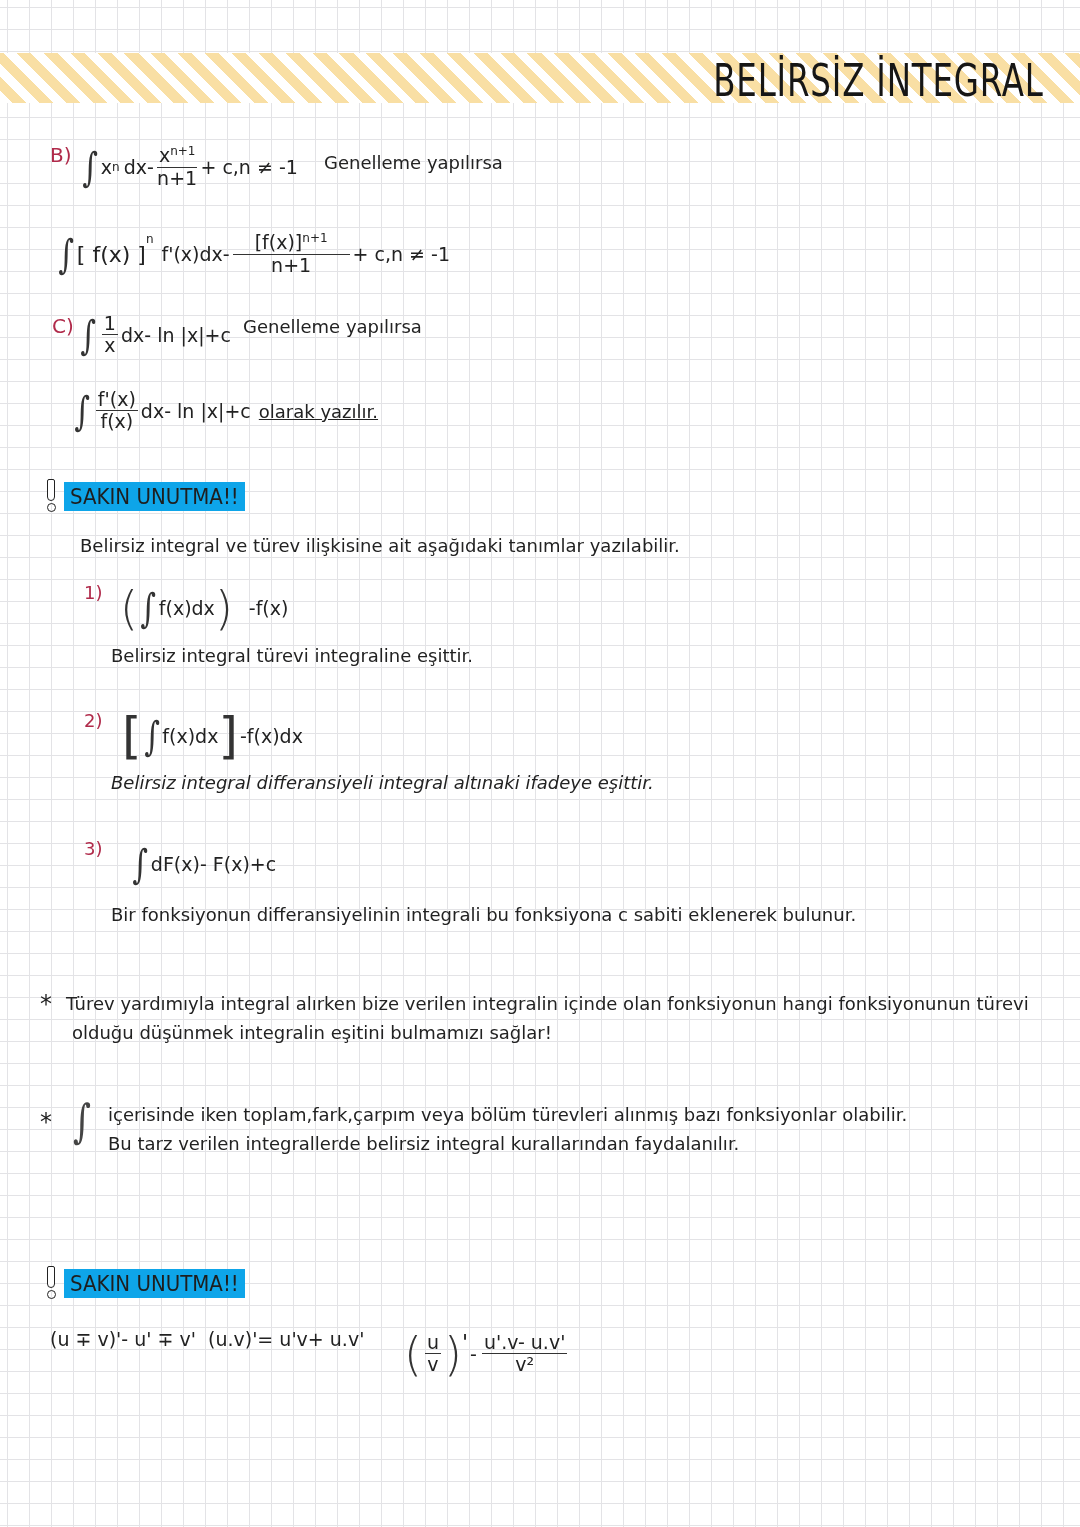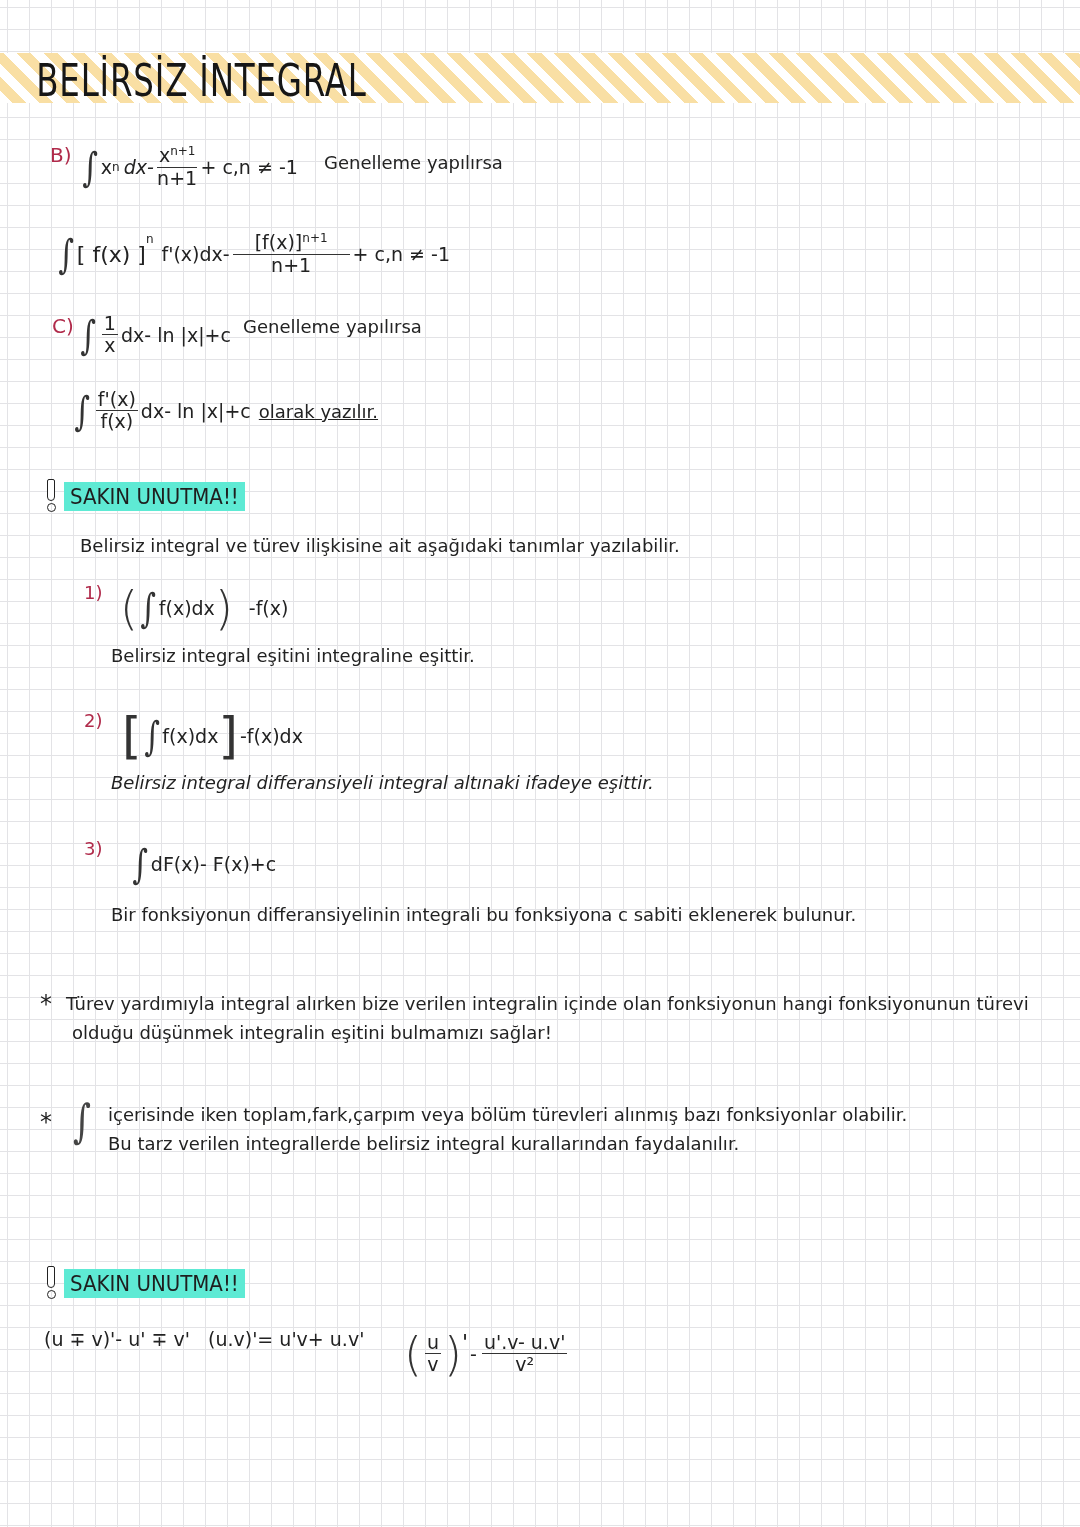--- a/index.html
+++ b/index.html
@@ -14,21 +14,21 @@
       font-family: "DejaVu Sans", sans-serif;
       color: #1e1e1e;
     }
     .abs { position: absolute; white-space: nowrap; }
     .banner {
       position: absolute; left: 0; top: 53px; width: 1080px; height: 50px;
       background: repeating-linear-gradient(45deg, #ffffff 0 9px, #f9dfa4 9px 19px);
     }
     .title {
       position: absolute; left: 0; top: 53px; width: 1080px; height: 50px;
-      text-align: left; line-height: 56px;
+      text-align: right; line-height: 56px;
       font-family: "DejaVu Sans Condensed", "DejaVu Sans", sans-serif;
       font-size: 44px; letter-spacing: 1px; color: #161616;
       padding-left: 0px;
     }
     .title span { position: relative; left: 0px; display: inline-block; transform: scaleX(0.82); }
     .label-red { color: #b02a4a; font-size: 20px; }
     .hand { font-size: 18px; color: #222; }
     .math { font-size: 19px; color: #222; }
     .integral {
       display: inline-block; font-family: "DejaVu Serif", serif; font-style: italic;
@@ -41,40 +41,40 @@
     sup { font-size: 12px; }
     .note-head {
       position: absolute; height: 32px; display: flex; align-items: center;
     }
     .note-bang {
       width: 14px; height: 34px; position: relative; margin-right: 6px;
     }
     .note-bang .bar { position: absolute; left: 3px; top: 0; width: 8px; height: 22px; border: 1.5px solid #222; border-radius: 2px 2px 4px 4px; background: #fff; box-sizing: border-box; }
     .note-bang .dot { position: absolute; left: 3px; top: 24px; width: 9px; height: 9px; border: 1.5px solid #222; border-radius: 50%; box-sizing: border-box; }
     .note-label {
-      background: #5eead4; padding: 2px 6px; font-size: 22px; color: #1e1e1e;
+      background: #0ea5e9; padding: 2px 6px; font-size: 22px; color: #1e1e1e;
       font-family: "DejaVu Sans Condensed", "DejaVu Sans", sans-serif;
       display: inline-block; transform-origin: left center;
     }
     .bigparen { font-size: 46px; line-height: 1; vertical-align: middle; font-weight: 200; color: #333; }
     .bigbracket { font-size: 50px; line-height: 1; vertical-align: middle; color: #333; }
     .star { font-size: 24px; }
   </style>
 </head>
 <body>
 
 <div class="banner"></div>
 <div class="title"><span>BELİRSİZ İNTEGRAL</span></div>
 
 <div class="abs label-red" style="left:50px; top:143px;">B)</div>
 <div class="abs math" style="left:80px; top:140px; height:54px; display:flex; align-items:center;">
   <span class="integral">∫</span>
   <span>x</span>
     <sup>n</sup>
-  <span style="margin-left:4px;font-style:italic;">dx-</span>
+  <span style="margin-left:4px;">dx-</span>
   <span class="frac">
     <span class="num"><span>x</span><sup>n+1</sup></span>
     <span class="den">n+1</span>
   </span>
   <span>+ c,n ≠ -1</span>
 </div>
 <div class="abs hand" style="left:324px; top:152px;">Genelleme yapılırsa</div>
 
 <div class="abs math" style="left:56px; top:222px; height:64px; display:flex; align-items:center;">
   <span class="integral">∫</span>
@@ -119,21 +119,21 @@
 <div class="abs hand" style="left:80px; top:535px;">Belirsiz integral ve türev ilişkisine ait aşağıdaki tanımlar yazılabilir.</div>
 
 <div class="abs label-red" style="left:84px; top:582px; font-size:18px;">1)</div>
 <div class="abs math" style="left:120px; top:580px; height:56px; display:flex; align-items:center;">
   <span class="bigparen">(</span>
   <span class="integral">∫</span>
   <span>f(x)dx</span>
   <span class="bigparen">)</span>
   <span style="margin-left:16px;">-f(x)</span>
 </div>
-<div class="abs hand" style="left:111px; top:645px;">Belirsiz integral eşitini integraline eşittir.</div>
+<div class="abs hand" style="left:111px; top:645px;">Belirsiz integral türevi integraline eşittir.</div>
 
 <div class="abs label-red" style="left:84px; top:710px; font-size:18px;">2)</div>
 <div class="abs math" style="left:122px; top:706px; height:60px; display:flex; align-items:center;">
   <span class="bigbracket">[</span>
   <span class="integral">∫</span>
   <span>f(x)dx</span>
   <span class="bigbracket">]</span>
   <span style="margin-left:2px;">-f(x)dx</span>
 </div>
 <div class="abs hand" style="left:111px; top:772px;font-style:italic;">Belirsiz integral differansiyeli integral altınaki ifadeye eşittir.</div>
@@ -154,21 +154,21 @@
 <div class="abs hand" style="left:108px; top:1104px;">içerisinde iken  toplam,fark,çarpım veya bölüm türevleri alınmış bazı fonksiyonlar olabilir.</div>
 <div class="abs hand" style="left:108px; top:1133px;">Bu tarz verilen integrallerde belirsiz integral kurallarından faydalanılır.</div>
 
 <div class="note-head" style="left:44px; top:1267px;">
   <span class="note-bang">
       <span class="bar"></span>
       <span class="dot"></span>
     </span>
   <span class="note-label">SAKIN UNUTMA!!</span>
 </div>
-<div class="abs math" style="left:44px; top:1328px;">(u ∓ v)'- u' ∓ v'</div>
+<div class="abs math" style="left:50px; top:1328px;">(u ∓ v)'- u' ∓ v'</div>
 <div class="abs math" style="left:208px; top:1328px;">(u.v)'= u'v+ u.v'</div>
 <div class="abs math" style="left:404px; top:1322px; height:64px; display:flex; align-items:center;">
   <span class="bigparen">(</span>
   <span class="frac">
     <span class="num">u</span>
     <span class="den">v</span>
   </span>
   <span class="bigparen">)</span>
   <span style="align-self:flex-start; margin-top:8px; font-size:22px;">'</span>
   <span style="margin:0 2px;">-</span>

